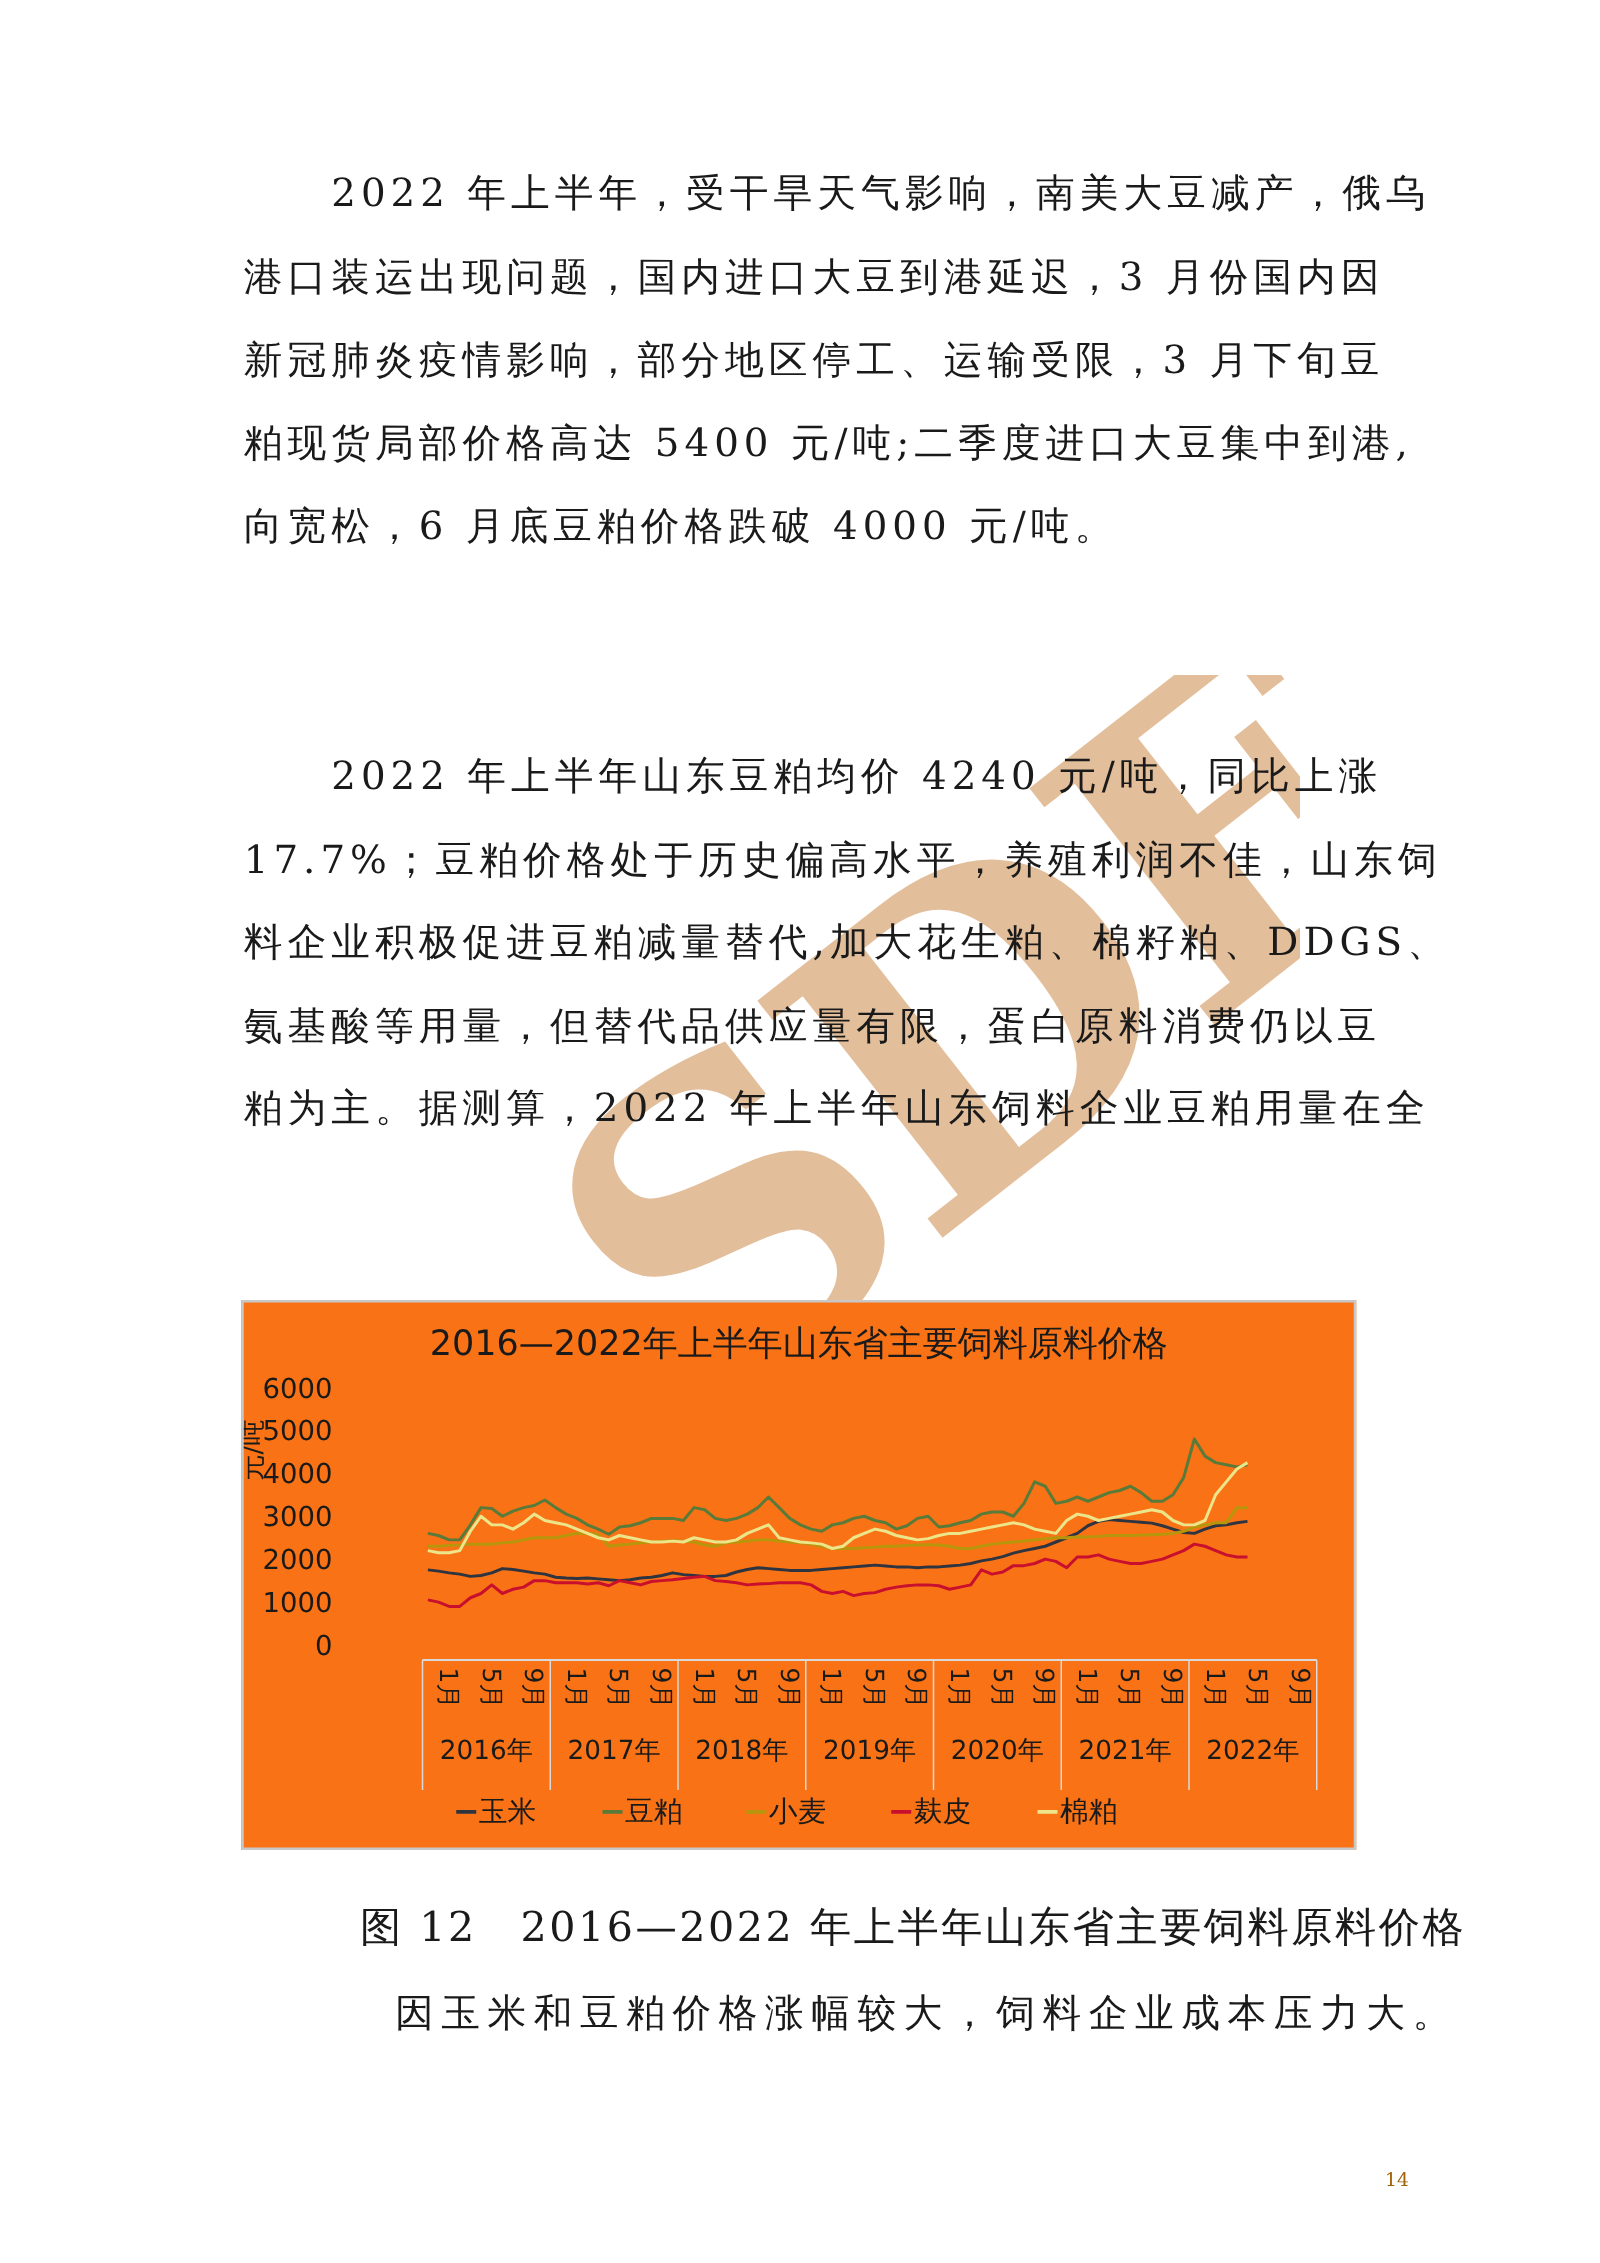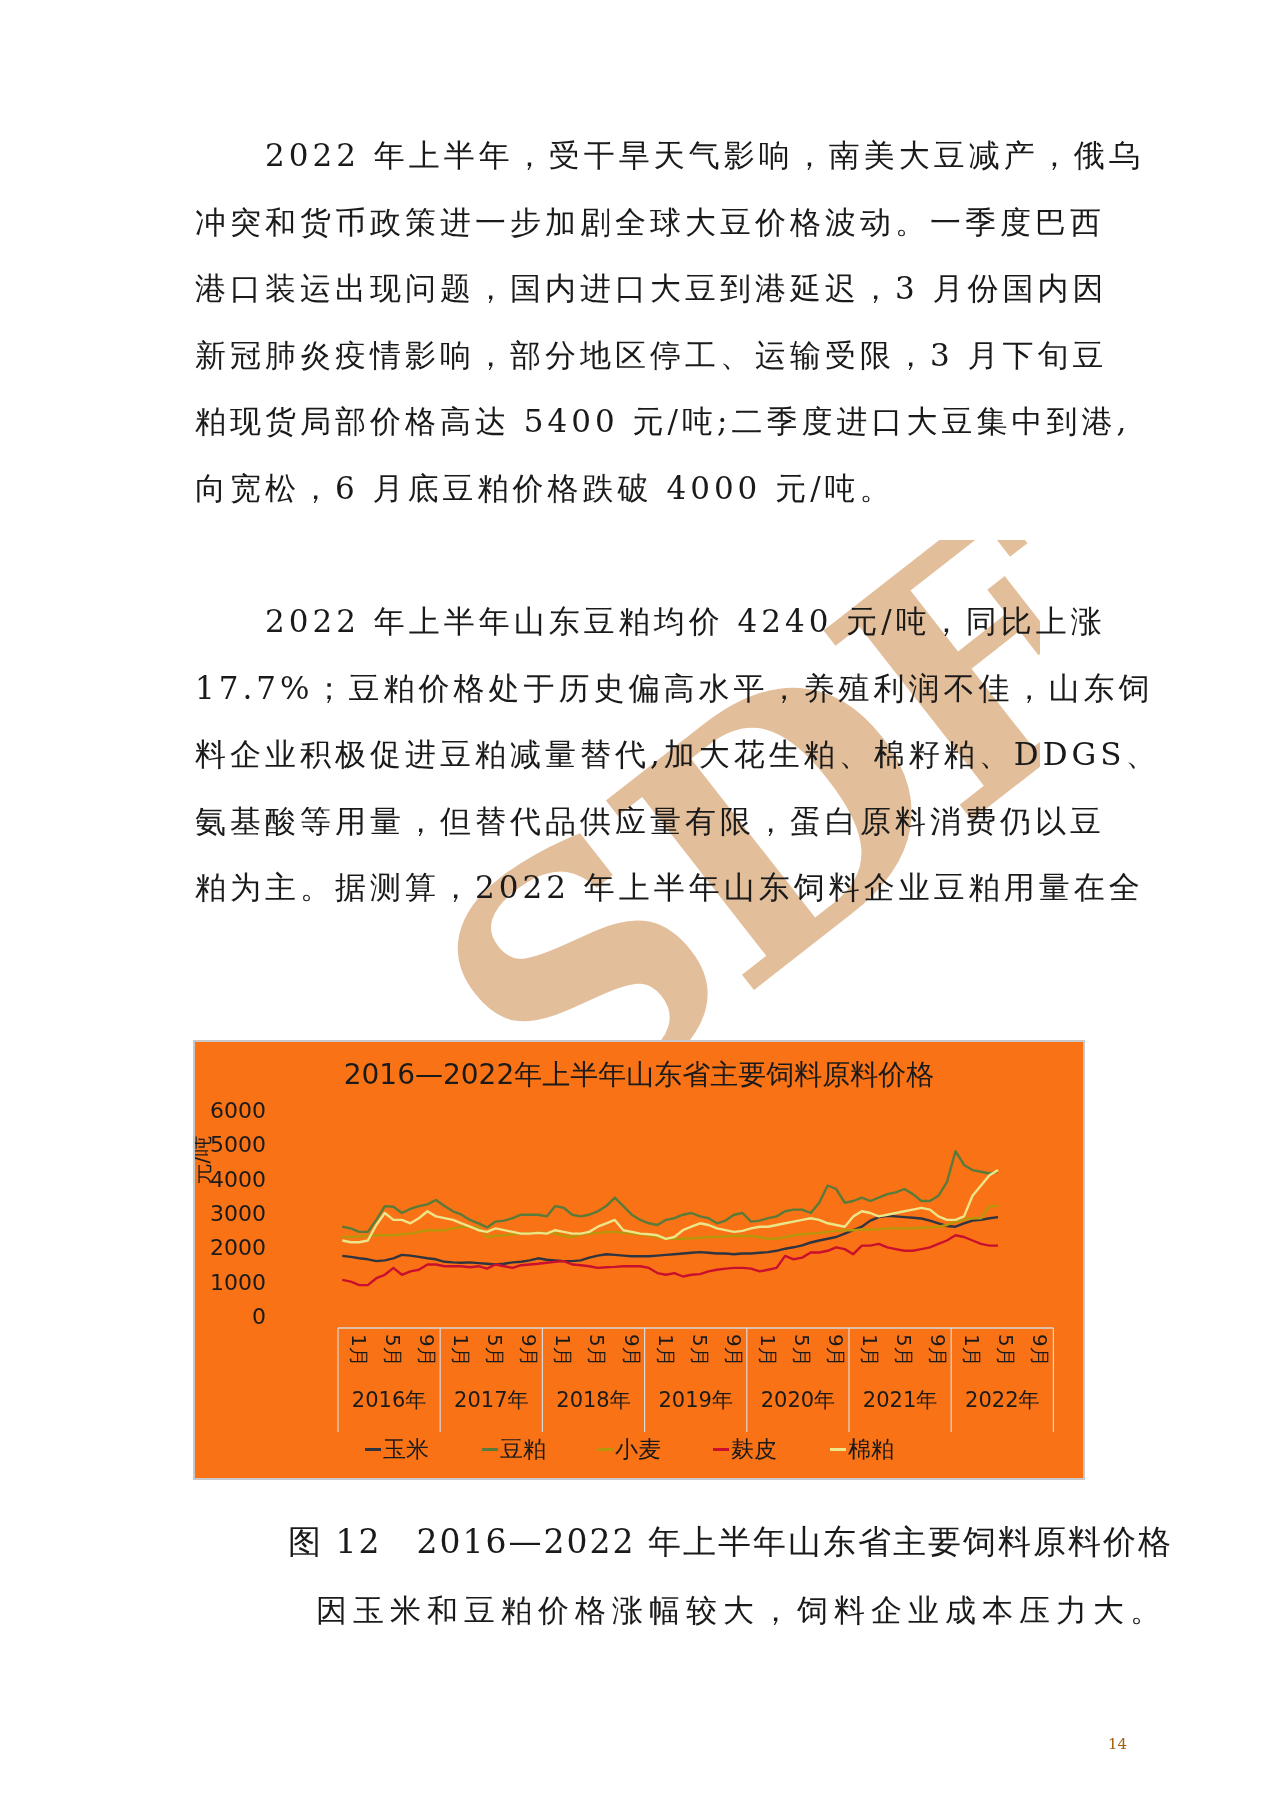--- a/index.html
+++ b/index.html
@@ -50,21 +50,20 @@
 </head>
 <body>
 
 <svg class="watermark" viewBox="0 0 700 520" xmlns="http://www.w3.org/2000/svg">
   <text id="wm-text" x="60" y="470" font-family="DejaVu Serif, serif" font-size="330" font-weight="bold" fill="#d9a878" fill-opacity="0.75" transform="rotate(-38 330 300)" letter-spacing="-10">SDFA</text>
 </svg>
 
 <div class="content">
   <div class="para" style="top:122px;">
     <span class="line">　　2022 年上半年，受干旱天气影响，南美大豆减产，俄乌</span>
-    <span class="line">冲突和货币政策进一步加剧全球大豆价格波动。一季度巴西</span>
     <span class="line">港口装运出现问题，国内进口大豆到港延迟，3 月份国内因</span>
     <span class="line">新冠肺炎疫情影响，部分地区停工、运输受限，3 月下旬豆</span>
     <span class="line">粕现货局部价格高达 5400 元/吨;二季度进口大豆集中到港,</span>
     <span class="line">向宽松，6 月底豆粕价格跌破 4000 元/吨。</span>
   </div>
 
   <div class="para" style="top:588px;">
     <span class="line">　　2022 年上半年山东豆粕均价 4240 元/吨，同比上涨</span>
     <span class="line">17.7%；豆粕价格处于历史偏高水平，养殖利润不佳，山东饲</span>
     <span class="line">料企业积极促进豆粕减量替代,加大花生粕、棉籽粕、DDGS、</span>

